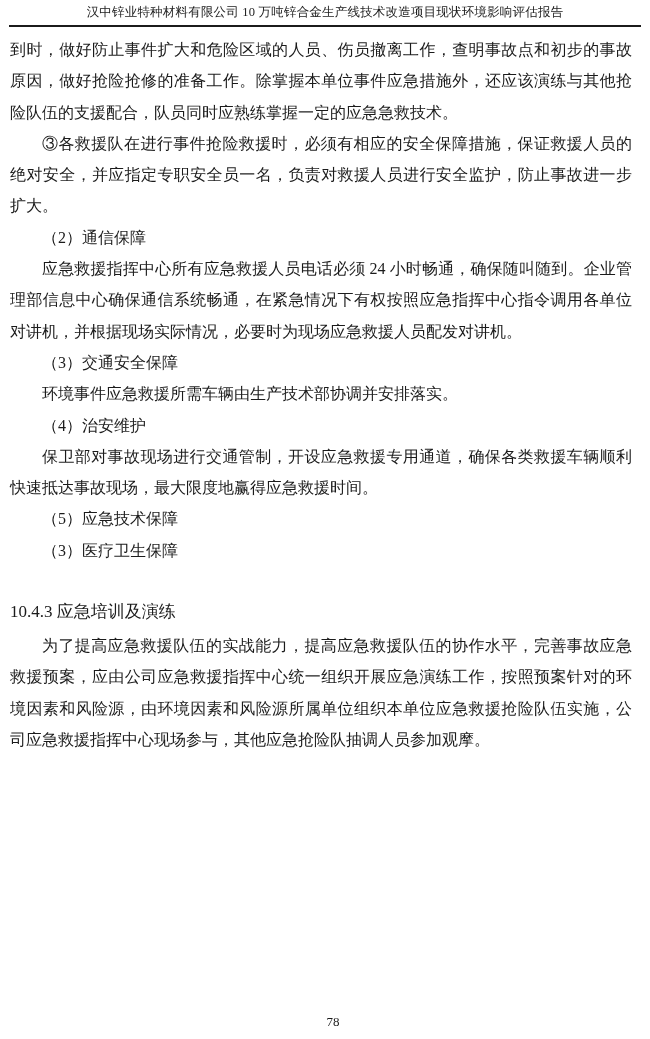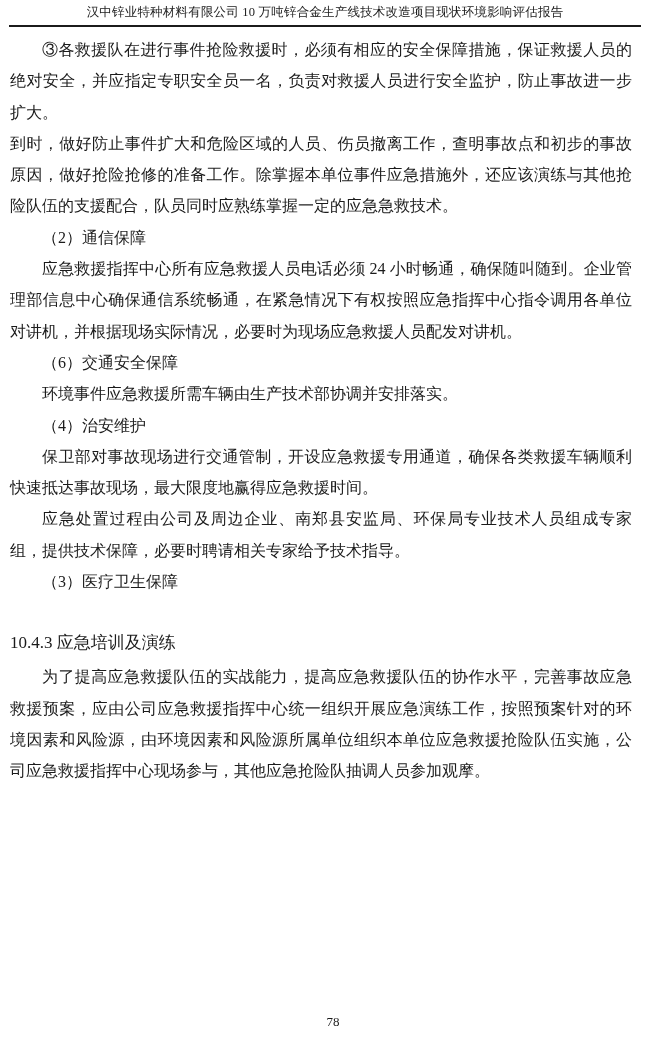--- a/index.html
+++ b/index.html
@@ -56,29 +56,29 @@
 </style>
 </head>
 <body>
 
 <div class="page">
   <div class="header">
     <div class="header-title">汉中锌业特种材料有限公司 10 万吨锌合金生产线技术改造项目现状环境影响评估报告</div>
   </div>
 
   <div class="body" id="content-root">
+      <p class="blk blk-paragraph-noindent">到时，做好防止事件扩大和危险区域的人员、伤员撤离工作，查明事故点和初步的事故原因，做好抢险抢修的准备工作。除掌握本单位事件应急措施外，还应该演练与其他抢险队伍的支援配合，队员同时应熟练掌握一定的应急急救技术。</p>
       <p class="blk blk-paragraph">③各救援队在进行事件抢险救援时，必须有相应的安全保障措施，保证救援人员的绝对安全，并应指定专职安全员一名，负责对救援人员进行安全监护，防止事故进一步扩大。</p>
-      <p class="blk blk-paragraph-noindent">到时，做好防止事件扩大和危险区域的人员、伤员撤离工作，查明事故点和初步的事故原因，做好抢险抢修的准备工作。除掌握本单位事件应急措施外，还应该演练与其他抢险队伍的支援配合，队员同时应熟练掌握一定的应急急救技术。</p>
       <p class="blk blk-paragraph">（2）通信保障</p>
       <p class="blk blk-paragraph">应急救援指挥中心所有应急救援人员电话必须 24 小时畅通，确保随叫随到。企业管理部信息中心确保通信系统畅通，在紧急情况下有权按照应急指挥中心指令调用各单位对讲机，并根据现场实际情况，必要时为现场应急救援人员配发对讲机。</p>
-      <p class="blk blk-paragraph">（6）交通安全保障</p>
+      <p class="blk blk-paragraph">（3）交通安全保障</p>
       <p class="blk blk-paragraph">环境事件应急救援所需车辆由生产技术部协调并安排落实。</p>
       <p class="blk blk-paragraph">（4）治安维护</p>
       <p class="blk blk-paragraph">保卫部对事故现场进行交通管制，开设应急救援专用通道，确保各类救援车辆顺利快速抵达事故现场，最大限度地赢得应急救援时间。</p>
-      <p class="blk blk-paragraph">应急处置过程由公司及周边企业、南郑县安监局、环保局专业技术人员组成专家组，提供技术保障，必要时聘请相关专家给予技术指导。</p>
+      <p class="blk blk-paragraph">（5）应急技术保障</p>
       <p class="blk blk-paragraph">（3）医疗卫生保障</p>
       <p class="blk blk-heading">10.4.3 应急培训及演练</p>
       <p class="blk blk-paragraph">为了提高应急救援队伍的实战能力，提高应急救援队伍的协作水平，完善事故应急救援预案，应由公司应急救援指挥中心统一组织开展应急演练工作，按照预案针对的环境因素和风险源，由环境因素和风险源所属单位组织本单位应急救援抢险队伍实施，公司应急救援指挥中心现场参与，其他应急抢险队抽调人员参加观摩。</p>
     </div>
 
   <div class="footer">
     <span>78</span>
   </div>
 </div>
 

